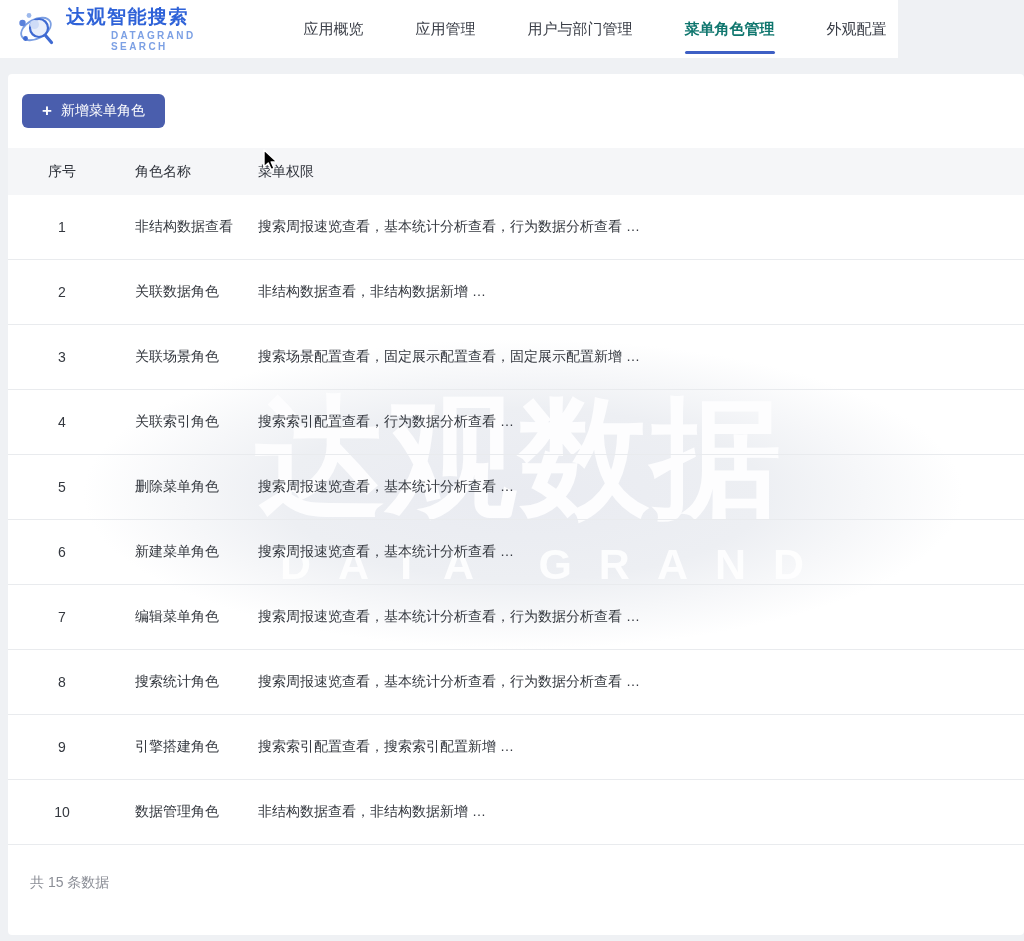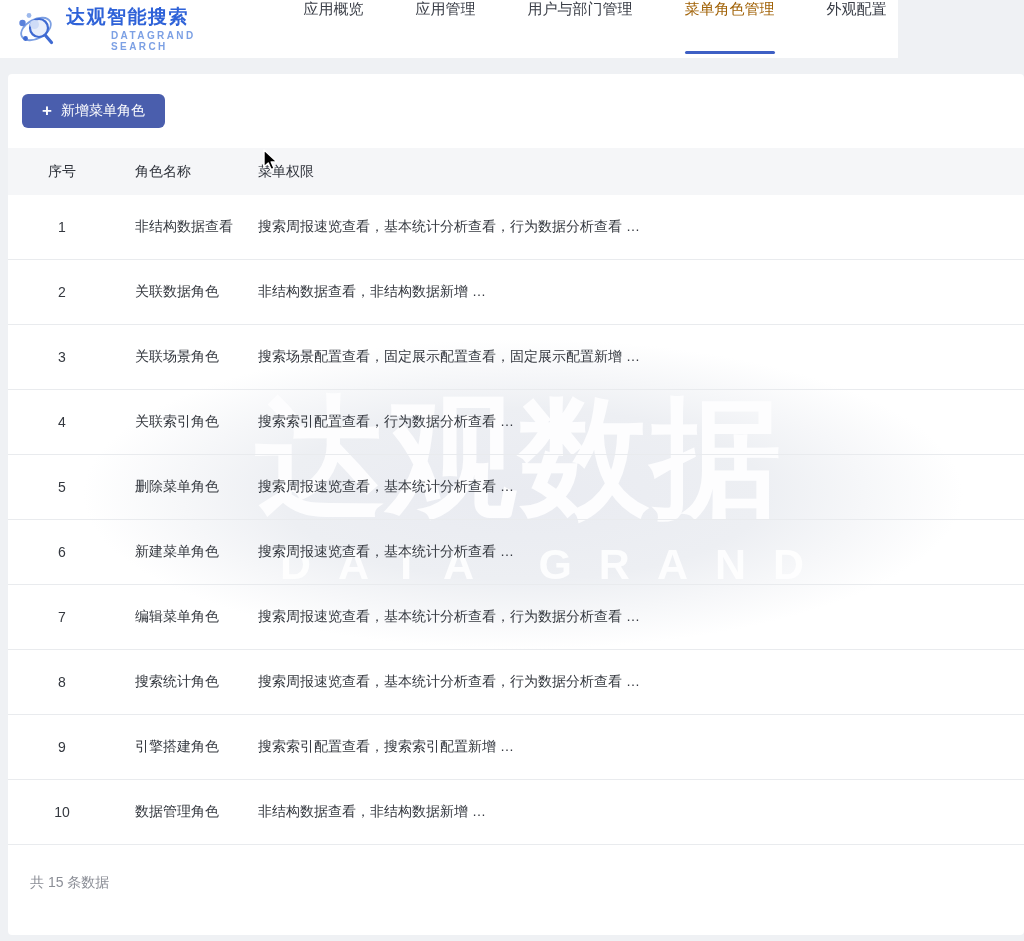--- a/index.html
+++ b/index.html
@@ -17,24 +17,24 @@
     background:#ffffff; display:flex; align-items:center; z-index:5;
   }
   .logo { display:flex; align-items:center; margin-left:16px; }
   .logo-icon { width:42px; height:42px; flex:0 0 auto; }
   .logo-text { margin-left:8px; display:flex; flex-direction:column; }
   .brand-name { font-size:19px; font-weight:bold; color:#2e62d8; letter-spacing:1.5px; line-height:21px; }
   .brand-sub  { font-size:10px; font-weight:bold; color:#7ca0e4; letter-spacing:2.4px; margin-top:3px;margin-left:45px; }
 
   .nav-tabs { display:flex; margin-left:82px; height:100%; }
   .nav-tab {
-    position:relative; display:flex; align-items:flex-start; height:100%;
+    position:relative; display:flex; align-items:center; height:100%;
     padding:0 26px; font-size:15px; color:#3a3e47; cursor:pointer; white-space:nowrap;
   }
-  .nav-tab.active { color:#a16207; font-weight:normal; }
+  .nav-tab.active { color:#0f766e; font-weight:bold; }
   .nav-tab.active::after {
     content:""; position:absolute; left:26px; right:26px; bottom:4px;
     height:3px; background:#3d5fc4; border-radius:2px;
   }
 
   
   .card {
     position:absolute; left:8px; top:74px; width:1016px; height:861px;
     border-radius:4px;
     background:

